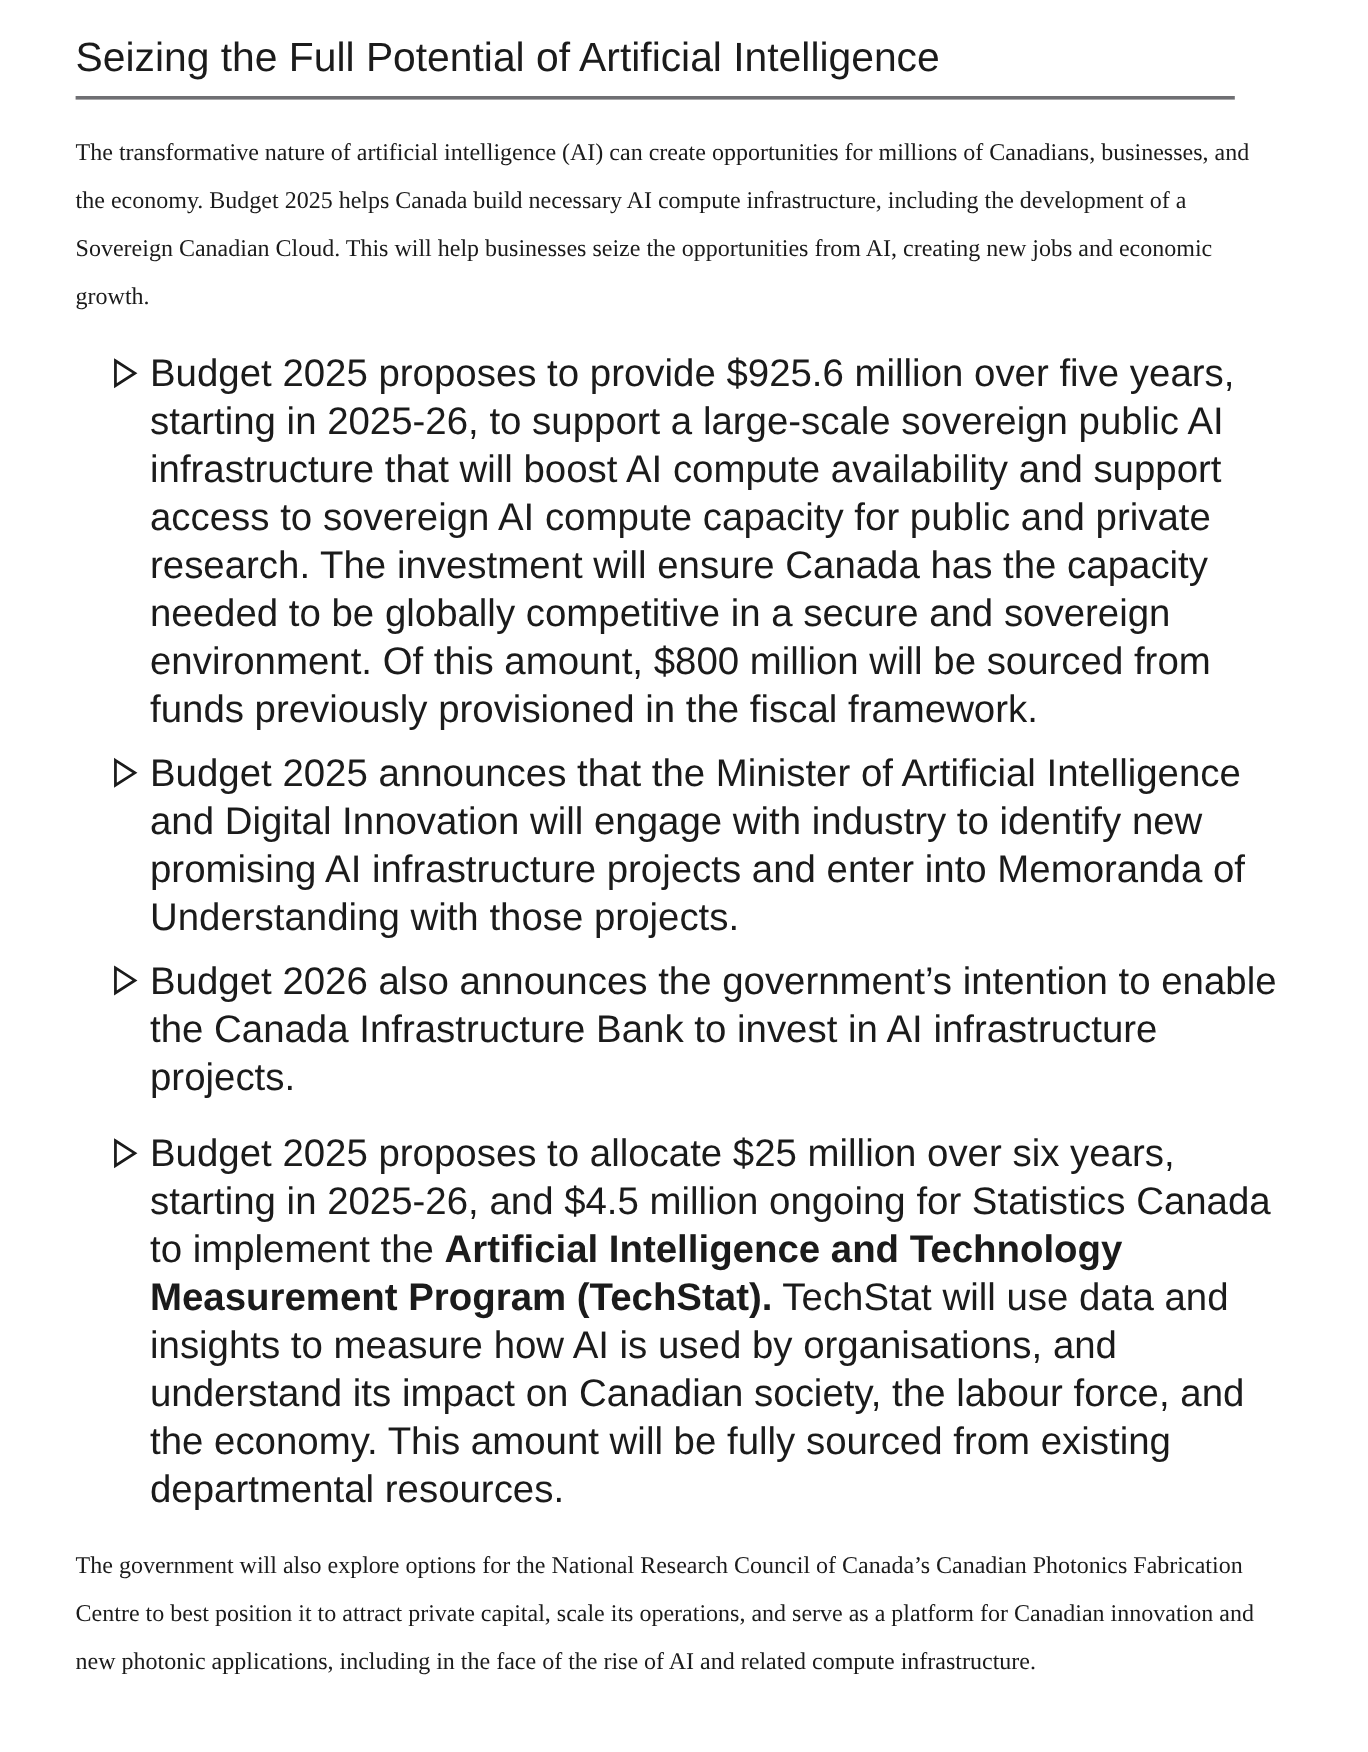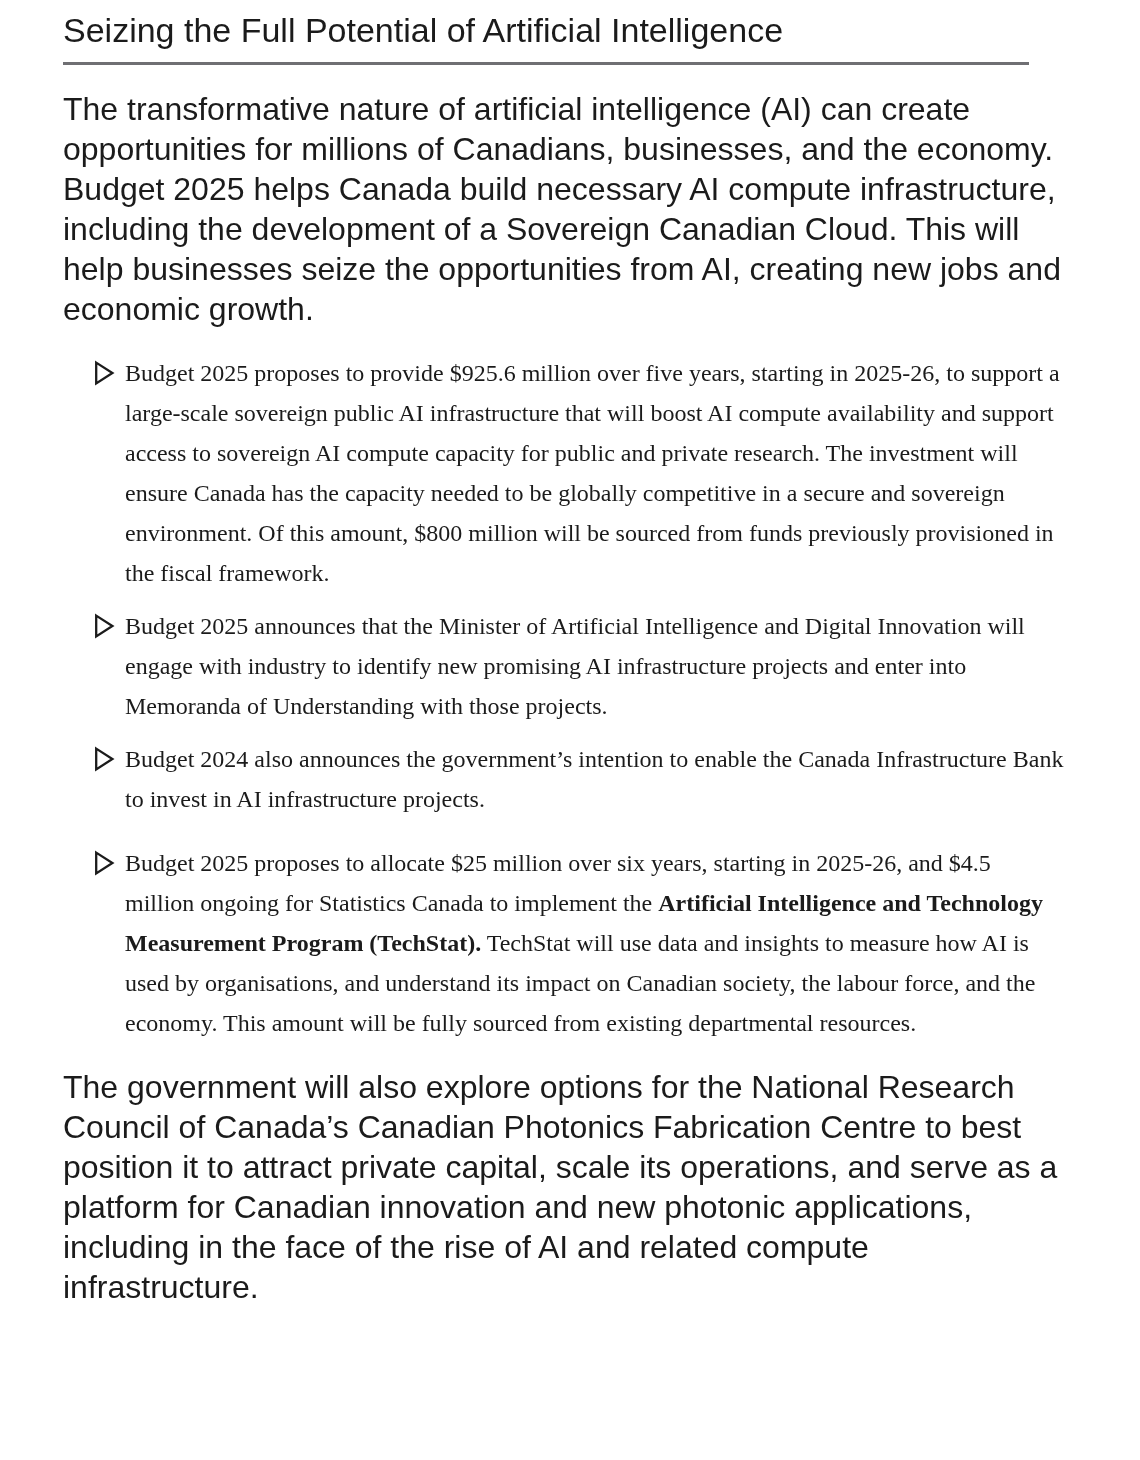--- a/index.html
+++ b/index.html
@@ -9,53 +9,53 @@
   }
   body {
     font-family: "Liberation Sans", "DejaVu Sans", sans-serif;
     color: #1b1b1b;
     -webkit-font-smoothing: antialiased;
   }
   .doc {
     width: 1124px;
     min-height: 1460px;
     box-sizing: border-box;
-    padding: 8px 60px 30px 63px;
+    padding: 26px 60px 30px 63px;
     background: #ffffff;
   }
   h1.page-title {
     font-size: 34px;
     font-weight: 400;
     line-height: 1.3;
     margin: 0 0 10px 0;
     color: #1b1b1b;
   }
   hr.title-rule {
     border: none;
     border-top: 3px solid #6f6f73;
     width: 966px;
     margin: 0 0 24px 0;
   }
   p.body-text {
-    font-size: 32px;
+    font-size: 20px;
     line-height: 40px;
     margin: 0 0 24px 0;
+    font-family: Liberation Serif, serif;
   }
   ul.triangle-list {
     list-style: none;
     margin: 0 0 24px 0;
     padding: 0;
   }
   ul.triangle-list li {
     position: relative;
     padding-left: 62px;
     margin: 0 0 13px 0;
-    font-size: 24px;
+    font-size: 32px;
     line-height: 40px;
-    font-family: Liberation Serif, serif;
   }
   ul.triangle-list li:last-child {
     margin-bottom: 0;
   }
   .tri-bullet {
     position: absolute;
     left: 30px;
     top: 7px;
     width: 22px;
     height: 26px;
@@ -95,21 +95,21 @@
         </svg>
       </span>
       <span>Budget 2025 announces that the Minister of Artificial Intelligence and Digital Innovation will engage with industry to identify new promising AI infrastructure projects and enter into Memoranda of Understanding with those projects.</span>
     </li>
     <li>
       <span class="tri-bullet">
         <svg width="22" height="26" viewBox="0 0 22 26" xmlns="http://www.w3.org/2000/svg">
           <path d="M3.2 2.6 L19.4 13 L3.2 23.4 Z" fill="none" stroke="#1b1b1b" stroke-width="2.3" stroke-linejoin="miter"></path>
         </svg>
       </span>
-      <span>Budget 2024 also announces the government’s intention to enable the Canada Infrastructure Bank to invest in AI infrastructure projects.</span>
+      <span>Budget 2026 also announces the government’s intention to enable the Canada Infrastructure Bank to invest in AI infrastructure projects.</span>
     </li>
   </ul>
 
 
   <ul class="triangle-list">
     <li>
       <span class="tri-bullet">
         <svg width="22" height="26" viewBox="0 0 22 26" xmlns="http://www.w3.org/2000/svg">
           <path d="M3.2 2.6 L19.4 13 L3.2 23.4 Z" fill="none" stroke="#1b1b1b" stroke-width="2.3" stroke-linejoin="miter"></path>
         </svg>

